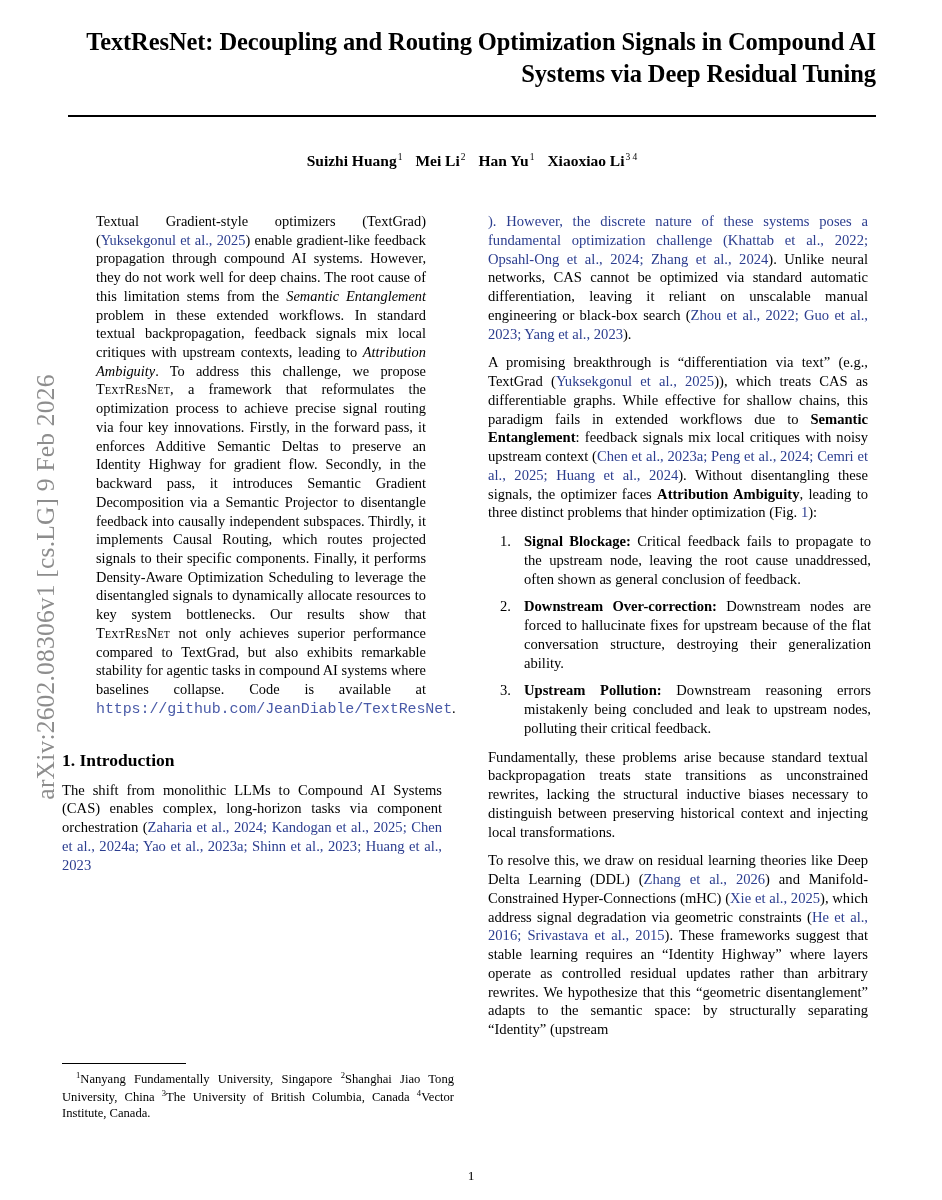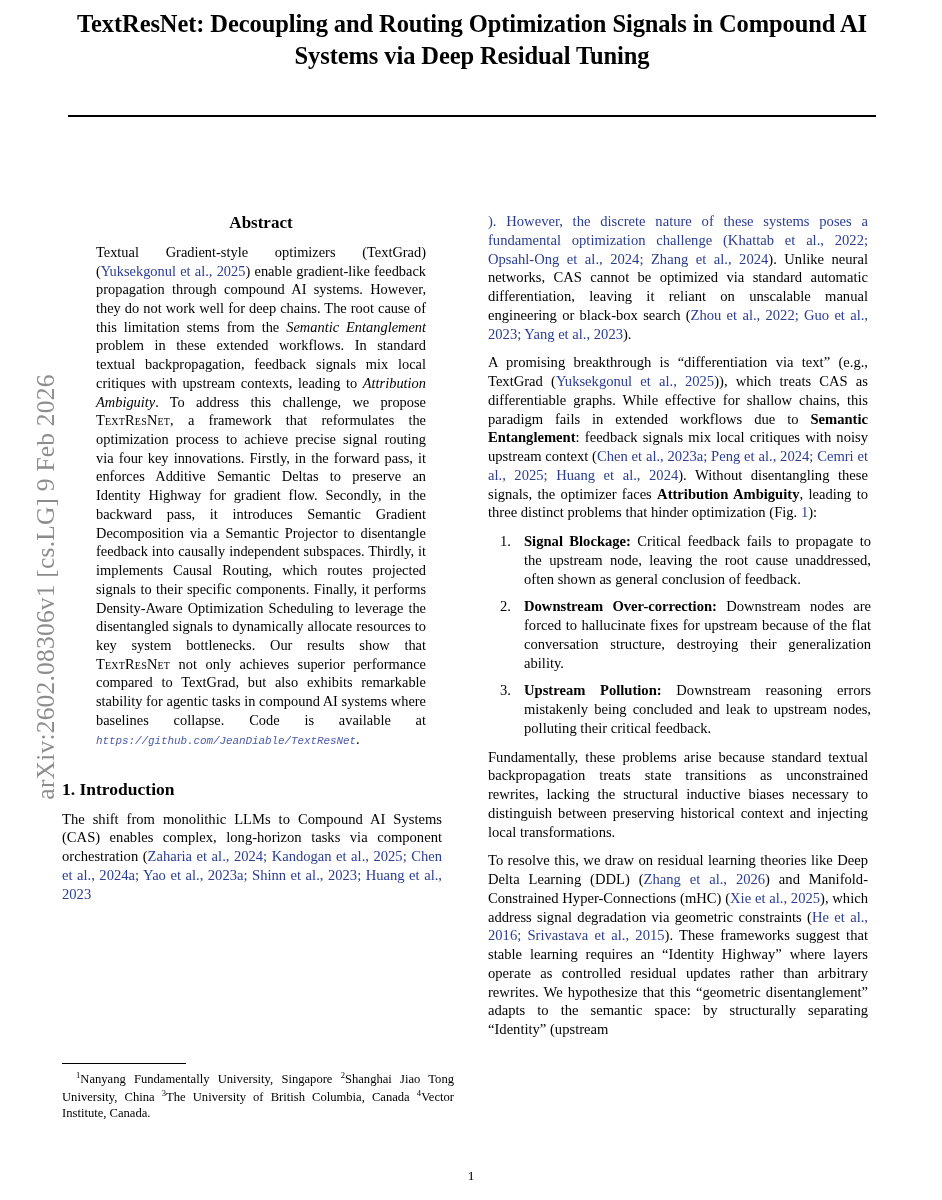--- a/index.html
+++ b/index.html
@@ -37,23 +37,23 @@
     letter-spacing: 0.2px;
     color: #8d8d8d;
     white-space: nowrap;
     text-align: center;
   }
 
   
   .title {
     position: absolute;
     left: 68px;
-    top: 8px;
+    top: 26px;
     width: 808px;
-    text-align: center;
+    text-align: right;
     font-size: 24.5px;
     font-weight: bold;
     line-height: 1.32;
     letter-spacing: -0.1px;
   }
 
   .rule-top {
     position: absolute;
     left: 68px;
     top: 115px;
@@ -121,23 +121,22 @@
 
   .cite { color: #2b3d8f; }
   .lnk  { color: #2b3d8f; }
   .it   { font-style: italic; }
   .bd   { font-weight: bold; }
   .sc   { font-variant: small-caps; letter-spacing: 0.2px; }
 
   .mono {
     font-family: "Liberation Mono", "DejaVu Sans Mono", monospace;
     color: #4a5ba8;
-    font-size: 11px;
+    font-size: 15px;
     letter-spacing: -0.1px;
-    font-style: italic;
   }
 
   
   ol.problems {
     margin: 2px 9px 10px 0;
     padding-left: 0;
     list-style: none;
     counter-reset: prob;
   }
   ol.problems > li {
@@ -198,25 +197,27 @@
 <body>
 
 <div class="page">
 
   <div class="arxiv-stamp">arXiv:2602.08306v1  [cs.LG]  9 Feb 2026</div>
 
   <div class="title">TextResNet: Decoupling and Routing Optimization Signals in Compound AI Systems via Deep Residual Tuning</div>
 
   <div class="rule-top"></div>
 
+  <div class="authors">
+    <span>Suizhi Huang</span><sup>1</sup><span class="gap"></span><span>Mei Li</span><sup>2</sup><span class="gap"></span><span>Han Yu</span><sup>1</sup><span class="gap"></span><span>Xiaoxiao Li</span><sup>3 4</sup>
+  </div>
 
   <div class="col col-left">
 
     <div class="abstract-wrap">
-      <div class="abstract-head">Abstract</div>
       <p class="abstract-body"><span>Textual Gradient-style optimizers (TextGrad) (</span><span class="cite">Yuksekgonul et al., 2025</span><span>) enable gradient-like feedback propagation through compound AI systems. However, they do not work well for deep chains. The root cause of this limitation stems from the </span><span class="it">Semantic Entanglement</span><span> problem in these extended workflows. In standard textual backpropagation, feedback signals mix local critiques with upstream contexts, leading to </span><span class="it">Attribution Ambiguity</span><span>. To address this challenge, we propose </span><span class="sc">TextResNet</span><span>, a framework that reformulates the optimization process to achieve precise signal routing via four key innovations. Firstly, in the forward pass, it enforces Additive Semantic Deltas to preserve an Identity Highway for gradient flow. Secondly, in the backward pass, it introduces Semantic Gradient Decomposition via a Semantic Projector to disentangle feedback into causally independent subspaces. Thirdly, it implements Causal Routing, which routes projected signals to their specific components. Finally, it performs Density-Aware Optimization Scheduling to leverage the disentangled signals to dynamically allocate resources to key system bottlenecks. Our results show that </span><span class="sc">TextResNet</span><span> not only achieves superior performance compared to TextGrad, but also exhibits remarkable stability for agentic tasks in compound AI systems where baselines collapse. Code is available at </span><span class="mono">https://github.com/JeanDiable/TextResNet</span><span>.</span></p>
     </div>
 
     <div class="sec-head">1. Introduction</div>
 
     <p class="para"><span>The shift from monolithic LLMs to Compound AI Systems (CAS) enables complex, long-horizon tasks via component orchestration (</span><span class="cite">Zaharia et al., 2024; Kandogan et al., 2025; Chen et al., 2024a; Yao et al., 2023a; Shinn et al., 2023; Huang et al., 2023</span></p>
 
   </div>
 
   <div class="col col-right">

